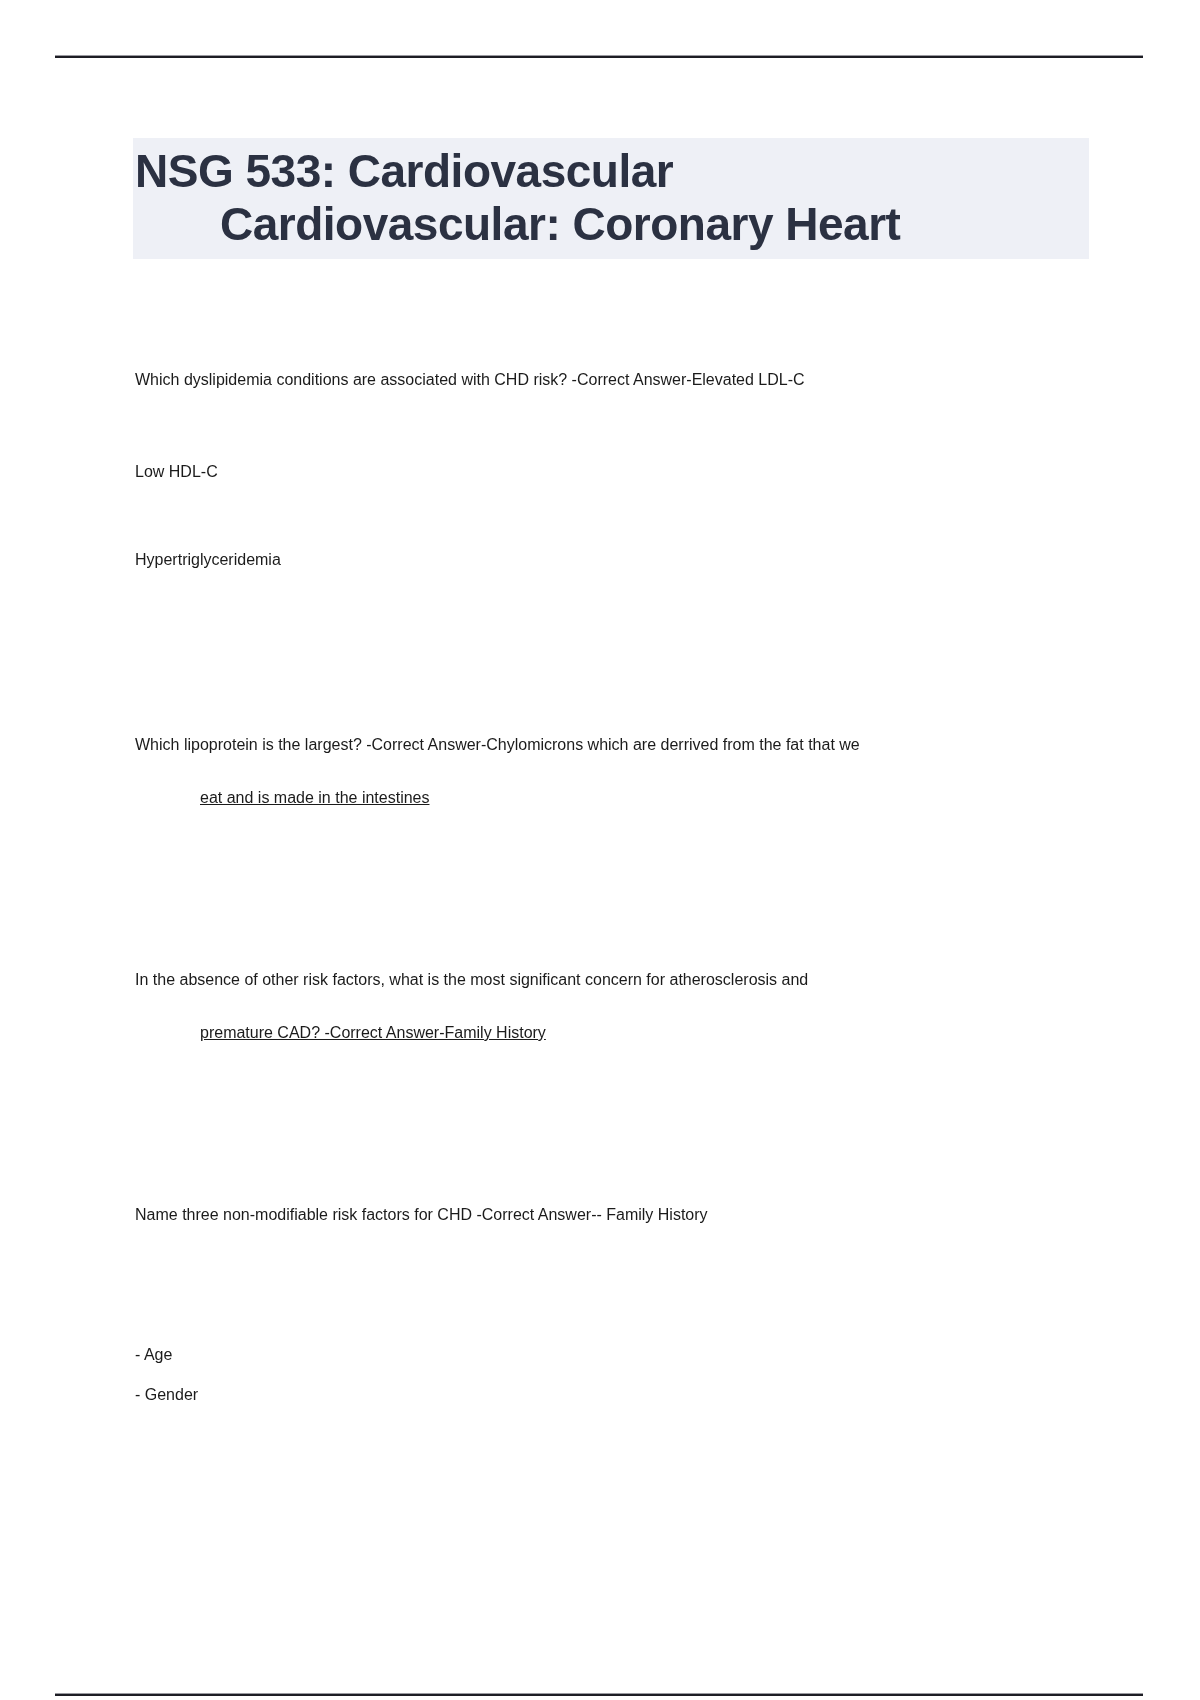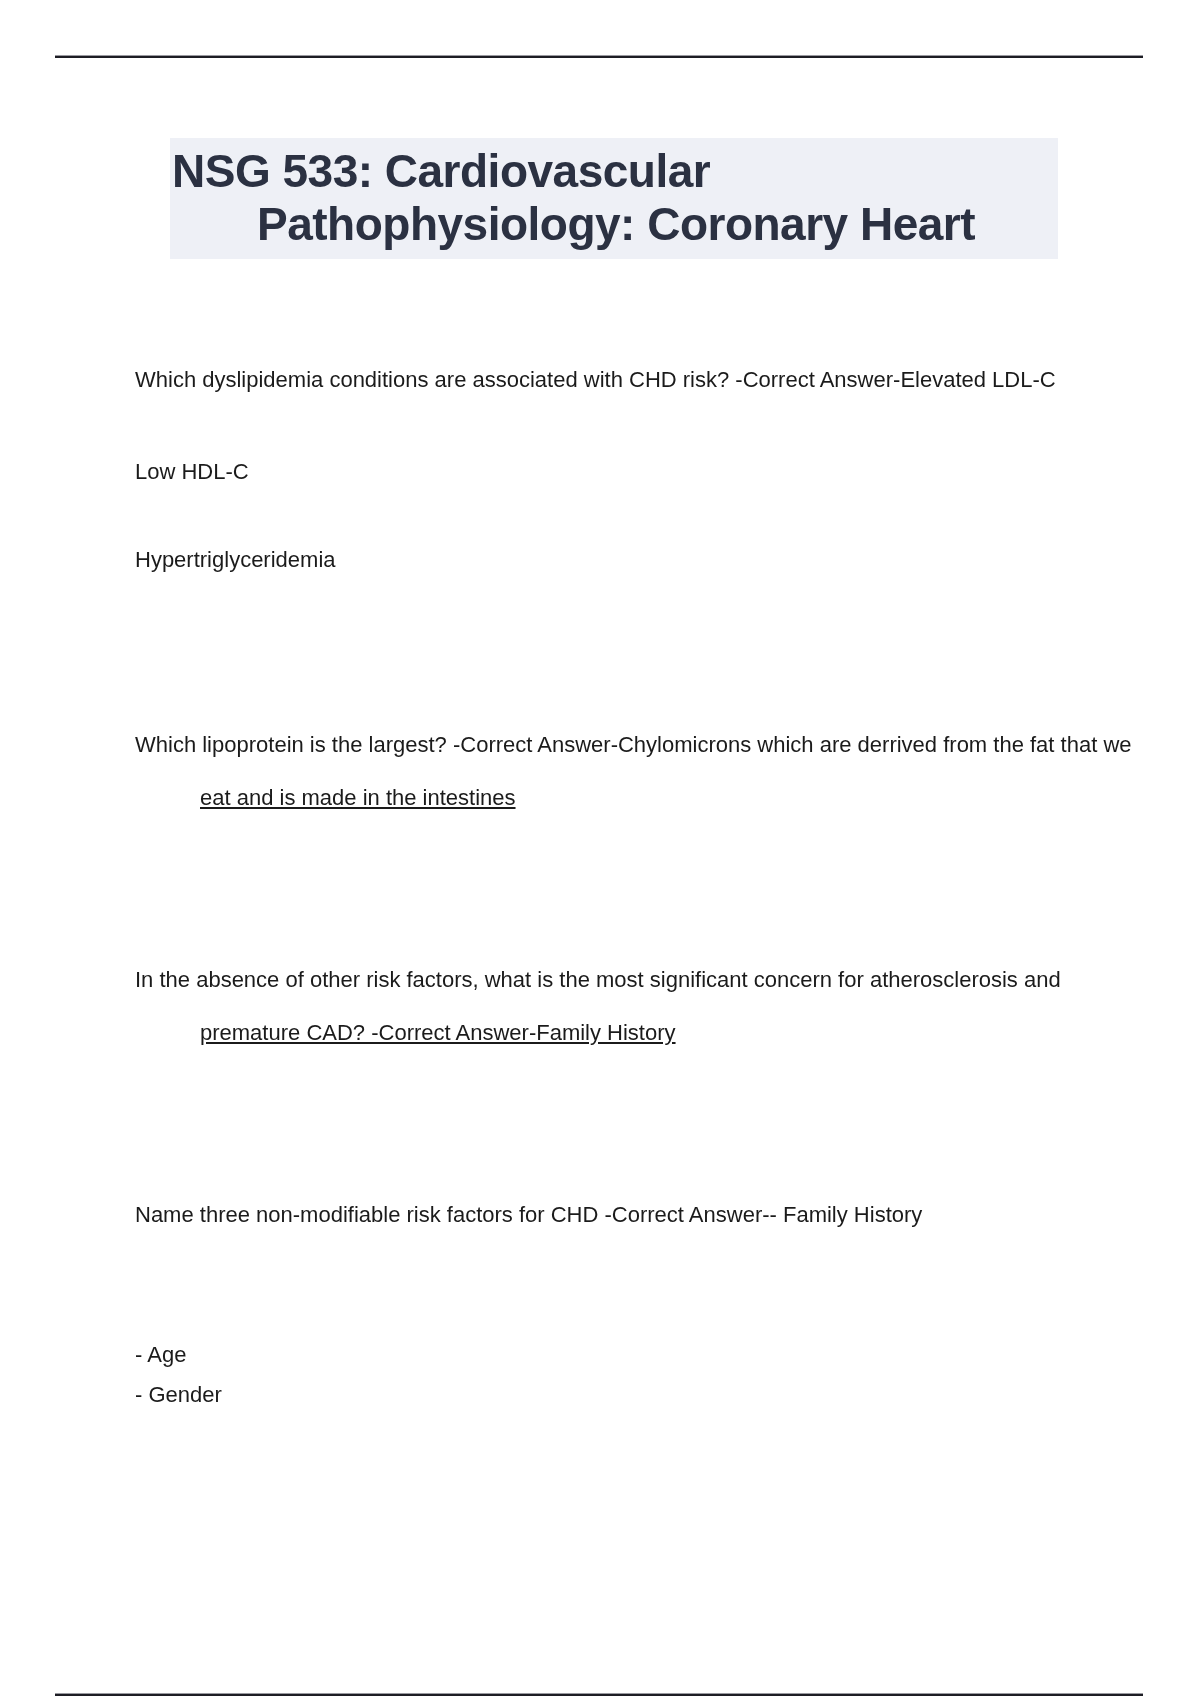--- a/index.html
+++ b/index.html
@@ -19,52 +19,51 @@
     height: 3px;
     background: #1d1d24;
     border-top: 1px solid #9a9aa0;
   }
   .rule-top { top: 55px; }
   .rule-bottom { top: 1693px; }
   .title-block {
     position: absolute;
     left: 133px;
     top: 138px;
-    width: 888px;
+    width: 956px;
     background: #eef0f6;
     padding: 7px 0 8px 2px;
-    margin-left: 37px;
   }
   .title-line {
     font-size: 46px;
     font-weight: bold;
     line-height: 53px;
     color: #2b3142;
     letter-spacing: -0.5px;
     white-space: nowrap;
   }
   .title-line.cont { margin-left: 85px; }
   .body-line {
     position: absolute;
     left: 135px;
-    font-size: 22px;
+    font-size: 16px;
     line-height: 22px;
     color: #1b1b1b;
     white-space: nowrap;
   }
   .body-line.indent { left: 200px; text-decoration: underline; }
 </style>
 </head>
 <body>
 
 <div class="page-rule rule-top"></div>
 
 <div class="title-block">
   <div class="title-line">NSG 533: Cardiovascular</div>
-  <div class="title-line cont">Pathophysiology: Coronary Heart</div>
+  <div class="title-line cont">Cardiovascular: Coronary Heart</div>
 </div>
 
 <div class="body-line" style="top:369px">Which dyslipidemia conditions are associated with CHD risk? -Correct Answer-Elevated LDL-C</div>
 <div class="body-line" style="top:461px">Low HDL-C</div>
 <div class="body-line" style="top:549px">Hypertriglyceridemia</div>
 <div class="body-line" style="top:734px">Which lipoprotein is the largest? -Correct Answer-Chylomicrons which are derrived from the fat that we</div>
 <div class="body-line indent" style="top:787px">eat and is made in the intestines</div>
 <div class="body-line" style="top:969px">In the absence of other risk factors, what is the most significant concern for atherosclerosis and</div>
 <div class="body-line indent" style="top:1022px">premature CAD? -Correct Answer-Family History</div>
 <div class="body-line" style="top:1204px">Name three non-modifiable risk factors for CHD -Correct Answer-- Family History</div>

